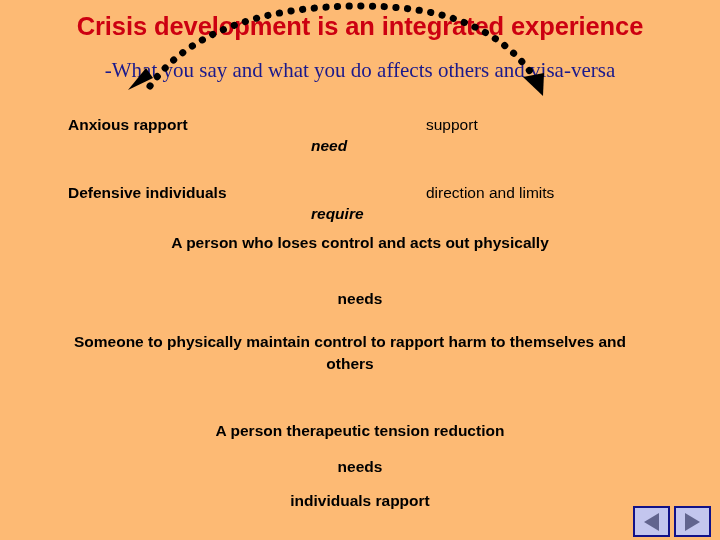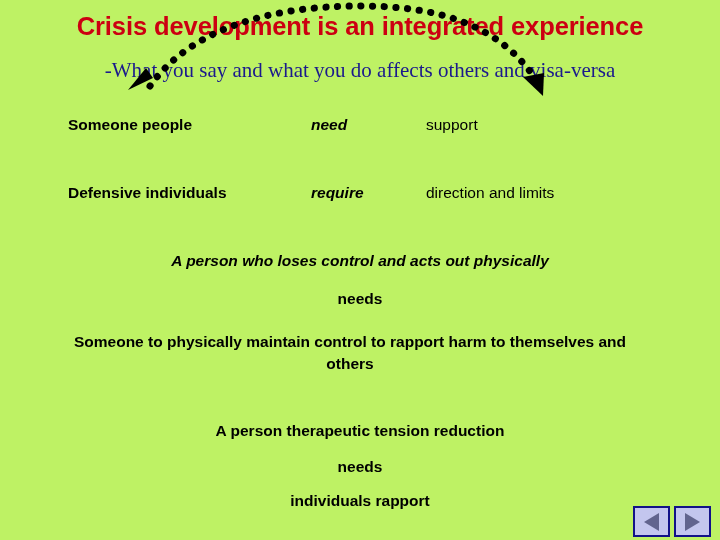--- a/index.html
+++ b/index.html
@@ -14,21 +14,21 @@
     overflow: hidden;
     font-family: "Liberation Sans", sans-serif;
     -webkit-font-smoothing: none;
   }
 
   #slide {
     position: absolute;
     left: 0; top: 0;
     width: 720px;
     height: 540px;
-    background: #bef264;
+    background: #fdba74;
   }
 
   
   .title {
     position: absolute;
     left: 0;
     top: 11px;
     width: 720px;
     text-align: center;
     font-family: "Liberation Sans", sans-serif;
@@ -81,41 +81,42 @@
   .col-subject {
     position: absolute;
     left: 68px;
     font-weight: bold;
   }
   .col-verb {
     position: absolute;
     left: 311px;
     font-weight: bold;
     font-style: italic;
+    margin-top: 21px;
   }
   .col-object {
     position: absolute;
     left: 426px;
     font-weight: normal;
   }
 
   
   .block {
     position: absolute;
     left: 60px;
     width: 600px;
     text-align: center;
     color: #000000;
     font-weight: bold;
     font-size: 15.5px;
     line-height: 22px;
   }
   .block.italic { }
 
-  .b1 { top: 250px; font-style: italic; }
+  .b1 { top: 232px; }
   .b2 { top: 288px; }
   .b3 { top: 331px; width: 580px; left: 60px; }
   .b4 { top: 420px; }
   .b5 { top: 456px; }
   .b6 { top: 490px; }
 
   
   .navbar {
     position: absolute;
     left: 633px;
@@ -154,21 +155,21 @@
 
   <div class="subtitle">-What you say and what you do affects others and visa-versa</div>
 
   <svg class="arc-layer" viewBox="0 0 720 110" xmlns="http://www.w3.org/2000/svg">
     <path d="M 150 86 C 200 16, 300 6, 360 6 C 430 6, 500 20, 540 86" fill="none" stroke="#000000" stroke-width="7" stroke-linecap="round" stroke-dasharray="0.2 11.5"></path>
     <polygon points="128,90 153,78 146,68" fill="#000000"></polygon>
     <polygon points="543,96 523,77 544,73" fill="#000000"></polygon>
   </svg>
 
   <div class="stmt-row row1">
-    <span class="col-subject">Someone people</span>
+    <span class="col-subject">Anxious rapport</span>
     <span class="col-verb">need</span>
     <span class="col-object">support</span>
   </div>
 
   <div class="stmt-row row2">
     <span class="col-subject">Defensive individuals</span>
     <span class="col-verb">require</span>
     <span class="col-object">direction and limits</span>
   </div>
 

